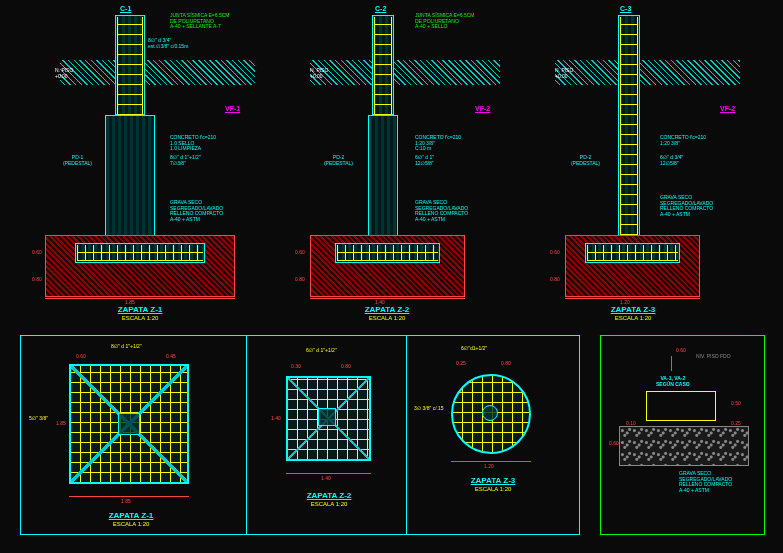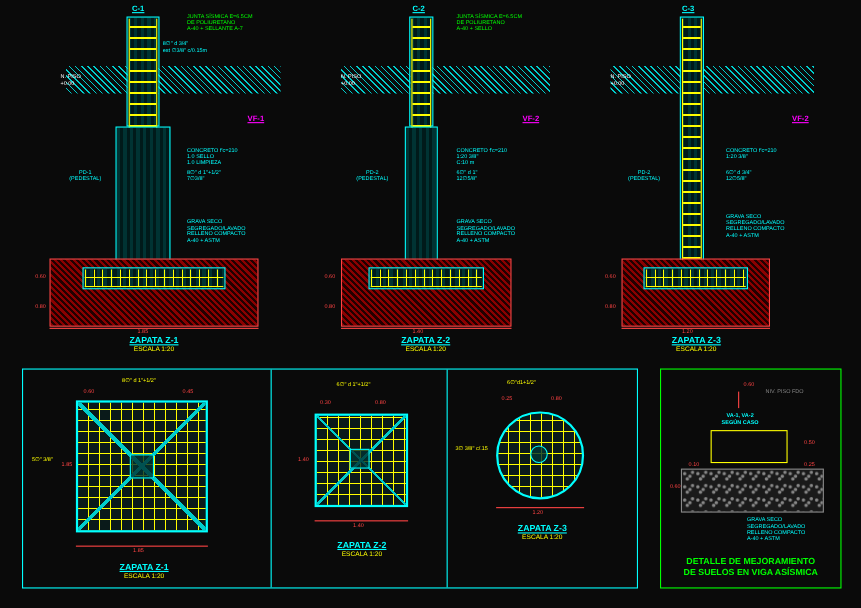--- a/index.html
+++ b/index.html
@@ -377,18 +377,16 @@
     <div class="gravel" style="left:18px; top:90px; width:130px; height:40px;"></div>
     <div class="label-red" style="left:130px; top:65px;">0.50</div>
     <div class="label-red" style="left:75px; top:12px;">0.60</div>
     <div class="label-red" style="left:8px; top:105px;">0.60</div>
     <div class="label-red" style="left:25px; top:85px;">0.10</div>
     <div class="label-red" style="left:130px; top:85px;">0.25</div>
     <div class="label-cyan" style="left:78px; top:135px; width:85px; white-space:pre-line;">GRAVA SECO
 SEGREGADO/LAVADO
 RELLENO COMPACTO
 A-40 + ASTM</div>
-    <div class="detail-title" style="top:170px; white-space:pre-line; line-height:1.2;">DETALLE DE MEJORAMIENTO
-DE SUELOS EN VIGA ASÍSMICA</div>
     <div class="dim-line-v" style="left:70px; top:20px; height:15px;"></div>
   </div>
 
 </div>
 
 </body></html>

